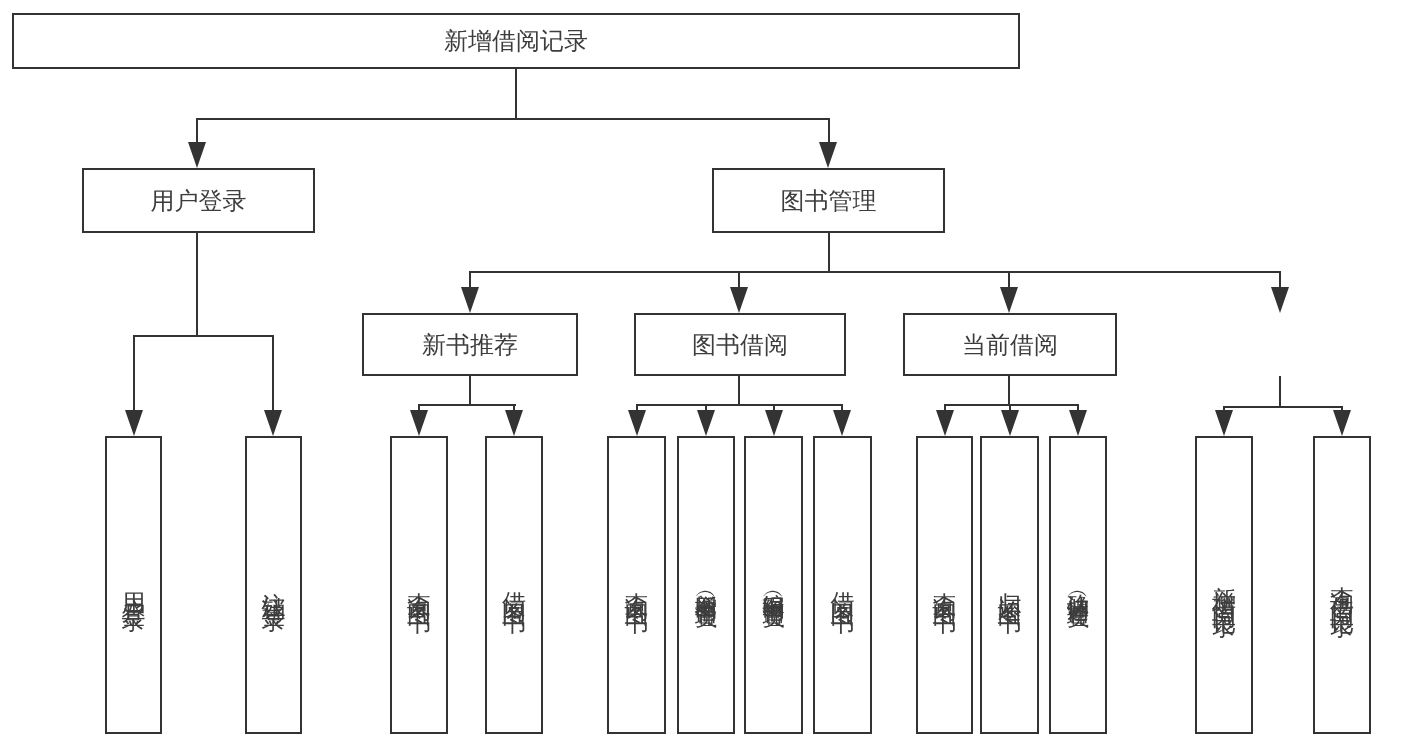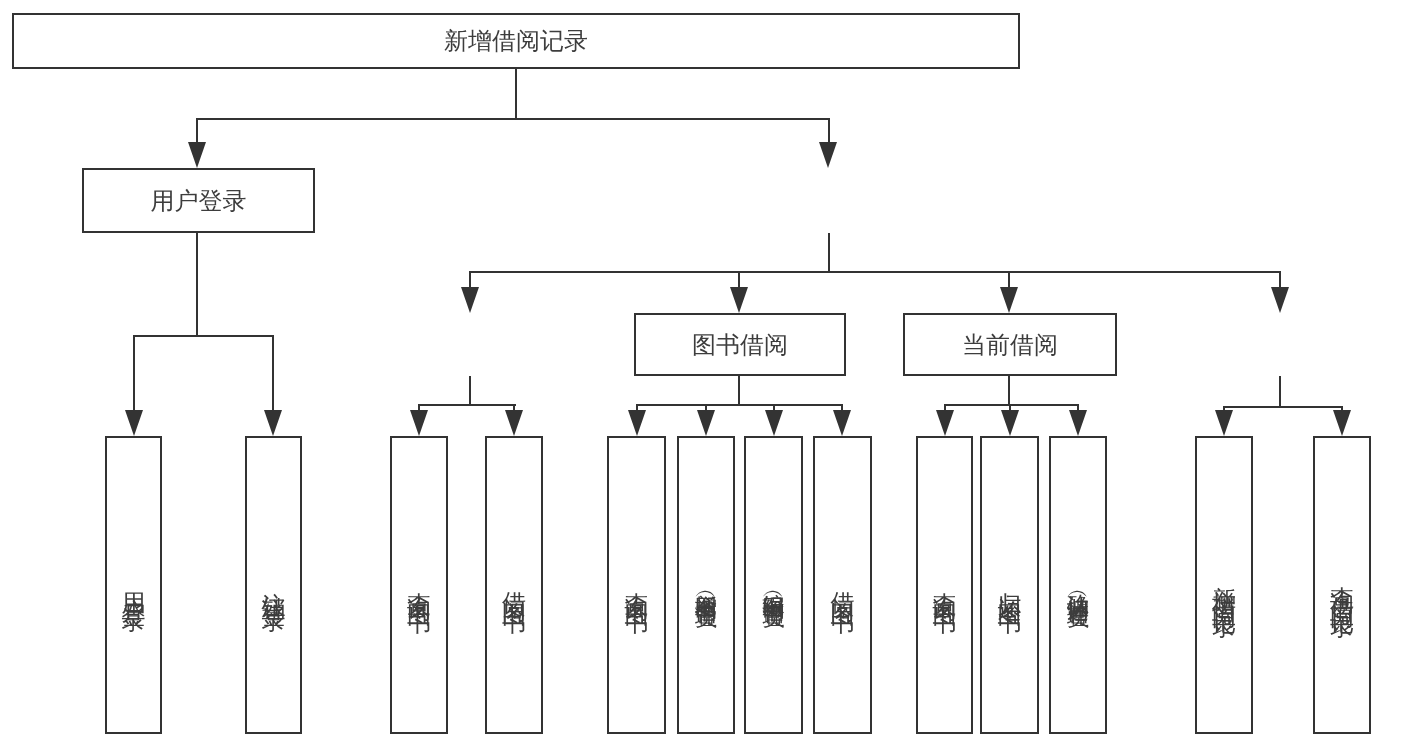--- a/index.html
+++ b/index.html
@@ -64,39 +64,41 @@
   <div class="box" style="left:12px;top:13px;width:1008px;height:56px;">新增借阅记录</div>
 
   <div class="vl" style="left:515px;top:68px;height:51px;"></div>
   <div class="hl" style="left:196px;top:118px;width:634px;"></div>
   <div class="vl" style="left:196px;top:118px;height:28px;"></div>
   <div class="ar" style="left:188px;top:142px;"></div>
   <div class="vl" style="left:828px;top:118px;height:28px;"></div>
   <div class="ar" style="left:819px;top:142px;"></div>
 
   <div class="box" style="left:82px;top:168px;width:233px;height:65px;">用户登录</div>
+  <div class="box" style="left:712px;top:168px;width:233px;height:65px;">图书管理</div>
 
   <div class="vl" style="left:196px;top:233px;height:103px;"></div>
   <div class="hl" style="left:133px;top:335px;width:141px;"></div>
   <div class="vl" style="left:133px;top:335px;height:78px;"></div>
   <div class="ar" style="left:125px;top:410px;"></div>
   <div class="vl" style="left:272px;top:335px;height:78px;"></div>
   <div class="ar" style="left:264px;top:410px;"></div>
 
   <div class="vl" style="left:828px;top:233px;height:40px;"></div>
   <div class="hl" style="left:469px;top:271px;width:812px;"></div>
   <div class="vl" style="left:469px;top:271px;height:18px;"></div>
   <div class="ar" style="left:461px;top:287px;"></div>
   <div class="vl" style="left:738px;top:271px;height:18px;"></div>
   <div class="ar" style="left:730px;top:287px;"></div>
   <div class="vl" style="left:1008px;top:271px;height:18px;"></div>
   <div class="ar" style="left:1000px;top:287px;"></div>
   <div class="vl" style="left:1279px;top:271px;height:18px;"></div>
   <div class="ar" style="left:1271px;top:287px;"></div>
 
+  <div class="box" style="left:362px;top:313px;width:216px;height:63px;">新书推荐</div>
   <div class="box" style="left:903px;top:313px;width:214px;height:63px;">当前借阅</div>
   <div class="box" style="left:634px;top:313px;width:212px;height:63px;">图书借阅</div>
 
   <div class="vl" style="left:469px;top:376px;height:30px;"></div>
   <div class="hl" style="left:418px;top:404px;width:98px;"></div>
   <div class="vl" style="left:418px;top:404px;height:8px;"></div>
   <div class="ar" style="left:410px;top:410px;"></div>
   <div class="vl" style="left:513px;top:404px;height:8px;"></div>
   <div class="ar" style="left:505px;top:410px;"></div>
 

